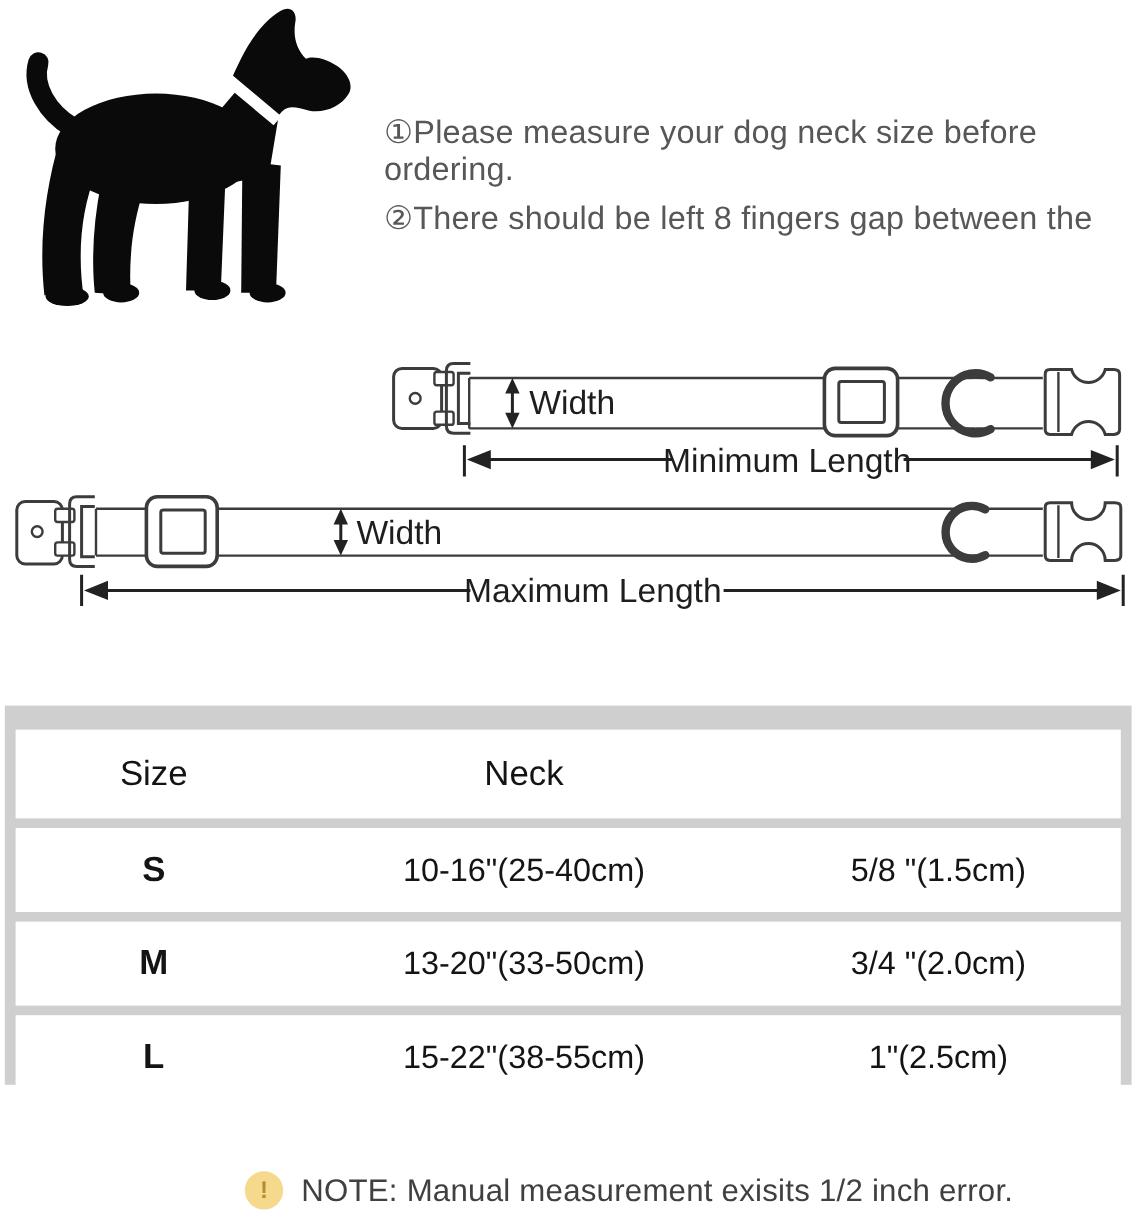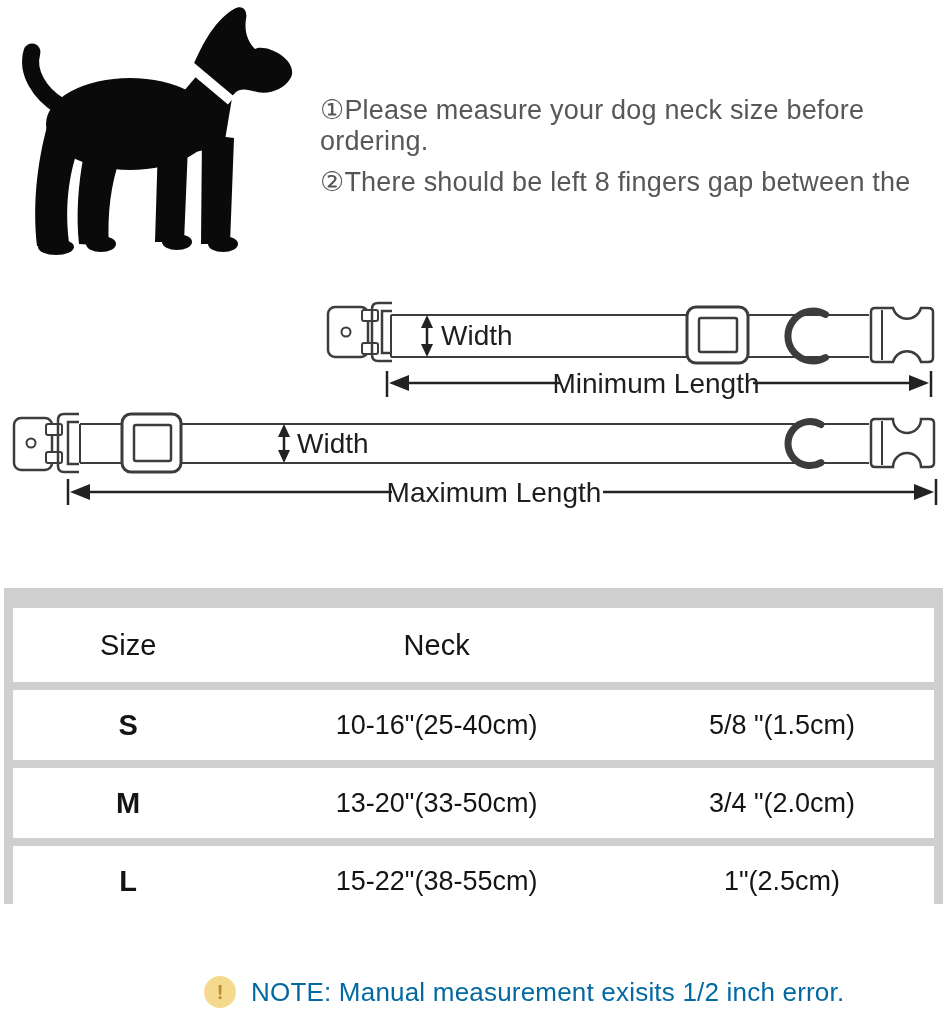--- a/index.html
+++ b/index.html
@@ -54,21 +54,21 @@
   .note{
     left:204px;top:976px;
     display:flex;align-items:center;gap:15px;
   }
   .note-icon{
     width:32px;height:32px;border-radius:50%;
     background:#f5da8e;color:#b98d2f;
     display:flex;align-items:center;justify-content:center;
     font-size:20px;font-weight:bold;flex:0 0 auto;
   }
-  .note-text{font-size:26px;color:#0369a1;letter-spacing:0.2px;text-align:center;}
+  .note-text{font-size:26px;color:#404040;letter-spacing:0.2px;text-align:center;}
 </style>
 </head>
 <body>
 
 <div class="canvas">
 
   <svg class="abs" style="left:8px;top:6px;" width="285" height="252" viewBox="0 0 285 252">
     <g fill="#0a0a0a">
 
       <path d="M 52,100 C 32,88 18,66 24,46" stroke="#0a0a0a" stroke-width="17" stroke-linecap="round" fill="none"></path>

